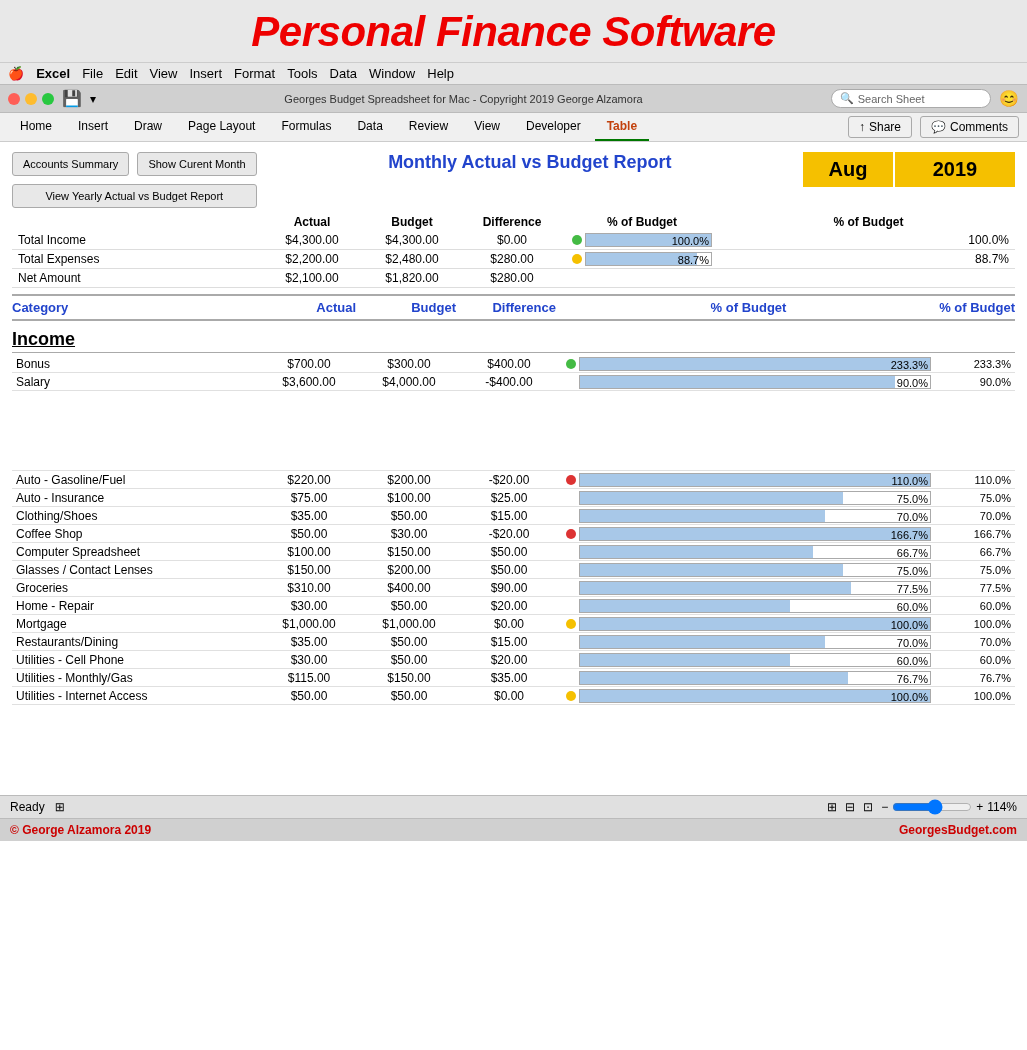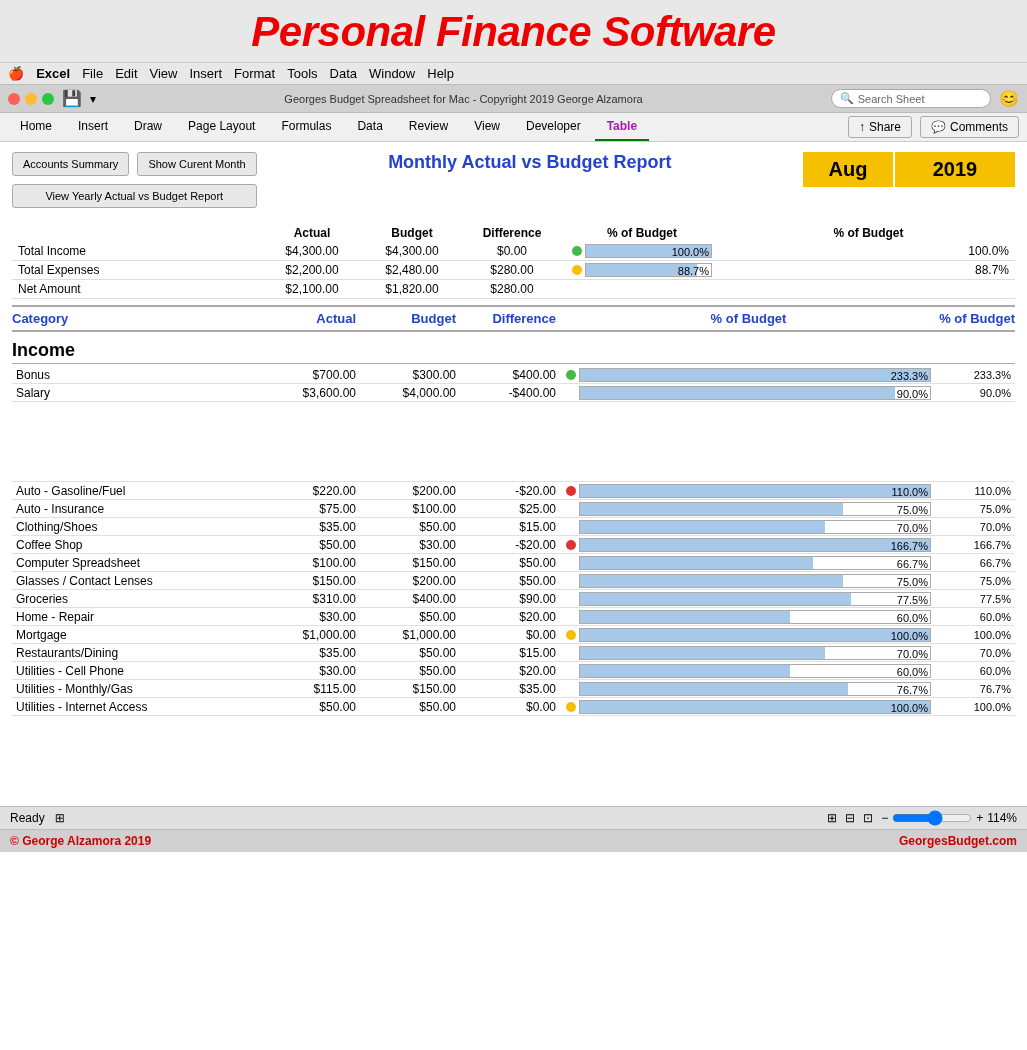--- a/index.html
+++ b/index.html
@@ -70,21 +70,21 @@
       padding: 0 8px;
       border-bottom: 1px solid #ccc;
       gap: 2px;
     }
     .ribbon-tab {
       padding: 6px 12px;
       font-size: 12px;
       cursor: pointer;
       border-bottom: 2px solid transparent;
     }
-    .ribbon-tab.active { color: #a21caf; font-weight: bold; border-bottom: 2px solid #007700; }
+    .ribbon-tab.active { color: #c2410c; font-weight: bold; border-bottom: 2px solid #007700; }
     .ribbon-actions { margin-left: auto; display: flex; gap: 8px; }
     .ribbon-action-btn {
       font-size: 12px;
       padding: 3px 10px;
       background: transparent;
       border: 1px solid #aaa;
       border-radius: 3px;
       cursor: pointer;
       display: flex;
       align-items: center;
@@ -123,26 +123,26 @@
     #summary-table td { padding: 2px 6px; border-bottom: 1px solid #ddd; }
     .num-col { text-align: center; }
     .pct-col { text-align: right; min-width: 60px; }
 
     
     #cat-header { display: grid; grid-template-columns: 250px 100px 100px 100px 1fr 80px; padding: 4px 0; border-bottom: 2px solid #aaa; border-top: 2px solid #aaa; margin-bottom: 2px; }
     .cat-h { font-weight: bold; color: #2244cc; font-size: 13px; }
     .cat-h-center { text-align: center; }
 
     
-    .section-header { font-size: 18px; font-weight: bold; color: #000; padding: 4px 0 2px; border-bottom: 1px solid #aaa; margin: 4px 0 2px; }
+    .section-header { font-size: 18px; font-weight: bold; color: #000; padding: 4px 0 2px; border-bottom: 1px solid #aaa; margin: 4px 0 2px; text-decoration: underline; }
 
     
     .data-row { display: grid; grid-template-columns: 250px 100px 100px 100px 1fr 80px; border-bottom: 1px solid #e0e0e0; padding: 1px 0; font-size: 12px; align-items: center; min-height: 18px; }
     .d-name { padding-left: 4px; }
-    .d-num { text-align: right; padding-right: 6px; }
+    .d-num { text-align: center; padding-right: 6px; }
     .d-pct-text { text-align: right; padding-right: 4px; font-size: 11px; }
 
     
     #status-bar { background: #e0e0e0; display: flex; align-items: center; padding: 3px 10px; border-top: 1px solid #bbb; font-size: 12px; gap: 10px; }
     #status-bar .right { margin-left: auto; display: flex; align-items: center; gap: 8px; }
     #zoom-controls { display: flex; align-items: center; gap: 4px; }
 
     
     #footer { background: #d0d0d0; display: flex; justify-content: space-between; padding: 4px 10px; font-size: 12px; color: #cc0000; font-weight: bold; border-top: 1px solid #bbb; }
   </style>
@@ -201,21 +201,21 @@
     </button>
     <button class="ribbon-action-btn">
       <span>💬</span>
       <span>Comments</span>
     </button>
   </div>
 </div>
 
 <div id="main">
 
-  <div style="display:flex; align-items:flex-start; margin-bottom:16px;">
+  <div style="display:flex; align-items:flex-start; margin-bottom:5px;">
     <div id="top-buttons-col">
       <div style="display:flex; gap:8px;">
         <button class="top-btn">Accounts Summary</button>
         <button class="top-btn">Show Curent Month</button>
       </div>
       <button class="top-btn-wide">View Yearly Actual vs Budget Report</button>
     </div>
     <div style="flex:1; text-align:center; display:flex; align-items:center; justify-content:center;">
       <span id="report-title-text">Monthly Actual vs Budget Report</span>
     </div>

